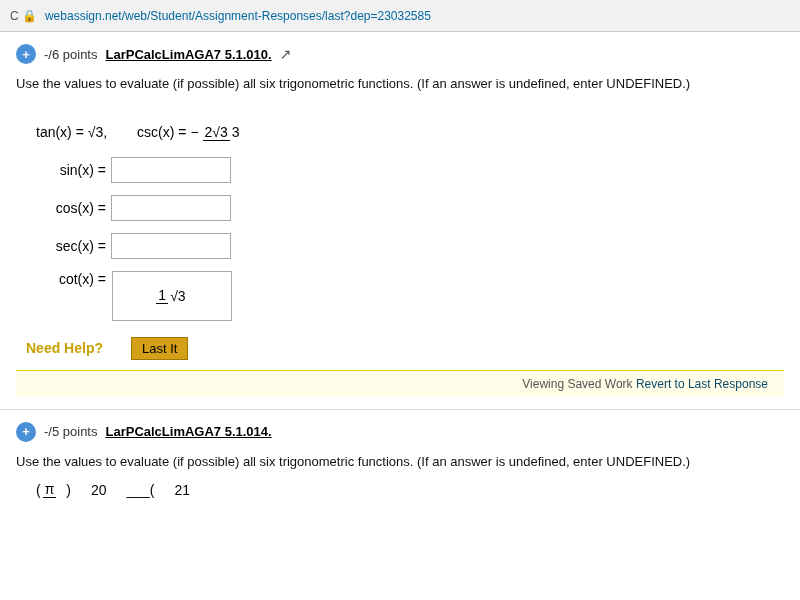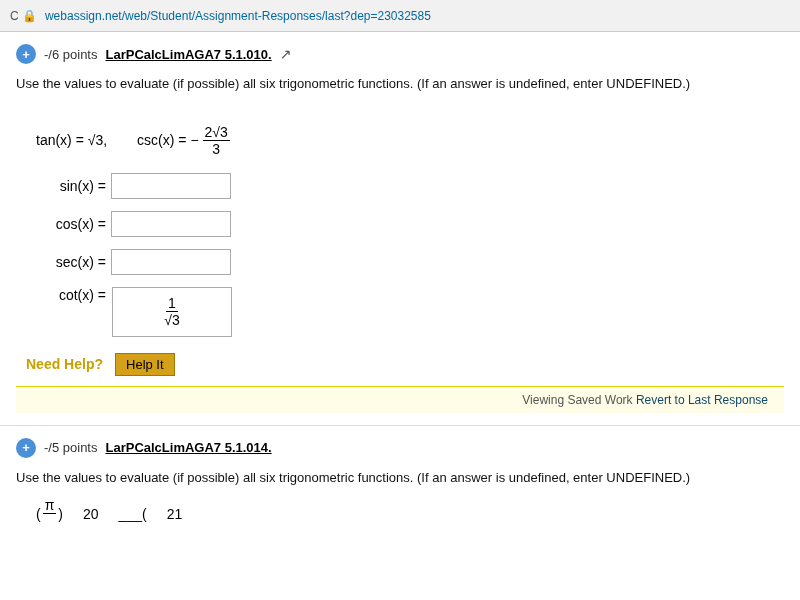--- a/index.html
+++ b/index.html
@@ -91,21 +91,21 @@
       align-items: center;
       gap: 30px;
       margin-bottom: 16px;
       margin-left: 20px;
       font-size: 14px;
       margin-top: 30px;
     }
 
     .fraction {
       display: inline-flex;
-      flex-direction: column;
+      flex-direction: row;
       align-items: center;
       vertical-align: middle;
     }
     .fraction .numerator {
       border-bottom: 1px solid #000;
       padding: 0 2px;
       text-align: center;
     }
     .fraction .denominator {
       padding: 0 2px;
@@ -151,21 +151,21 @@
       border: 1px solid #aaa;
       display: flex;
       align-items: center;
       justify-content: center;
       background: #fff;
     }
 
     .need-help-row {
       display: flex;
       align-items: center;
-      gap: 12px;
+      gap: 28px;
       margin-bottom: 10px;
       margin-left: 10px;
     }
     .need-help-label {
       color: #c8a000;
       font-weight: bold;
       font-size: 14px;
     }
     .read-it-btn {
       background: #d4a017;
@@ -263,21 +263,21 @@
       <div class="cot-box">
         <span class="fraction">
           <span class="numerator">1</span>
           <span class="denominator">√3</span>
         </span>
       </div>
     </div>
 
     <div class="need-help-row">
       <span class="need-help-label">Need Help?</span>
-      <button class="read-it-btn">Help It</button>
+      <button class="read-it-btn">Last It</button>
     </div>
 
     <div class="viewing-bar">
       <span>Viewing Saved Work</span>
       <a href="#">Revert to Last Response</a>
     </div>
 
   </div>
 
   <div class="problem-section-2">

